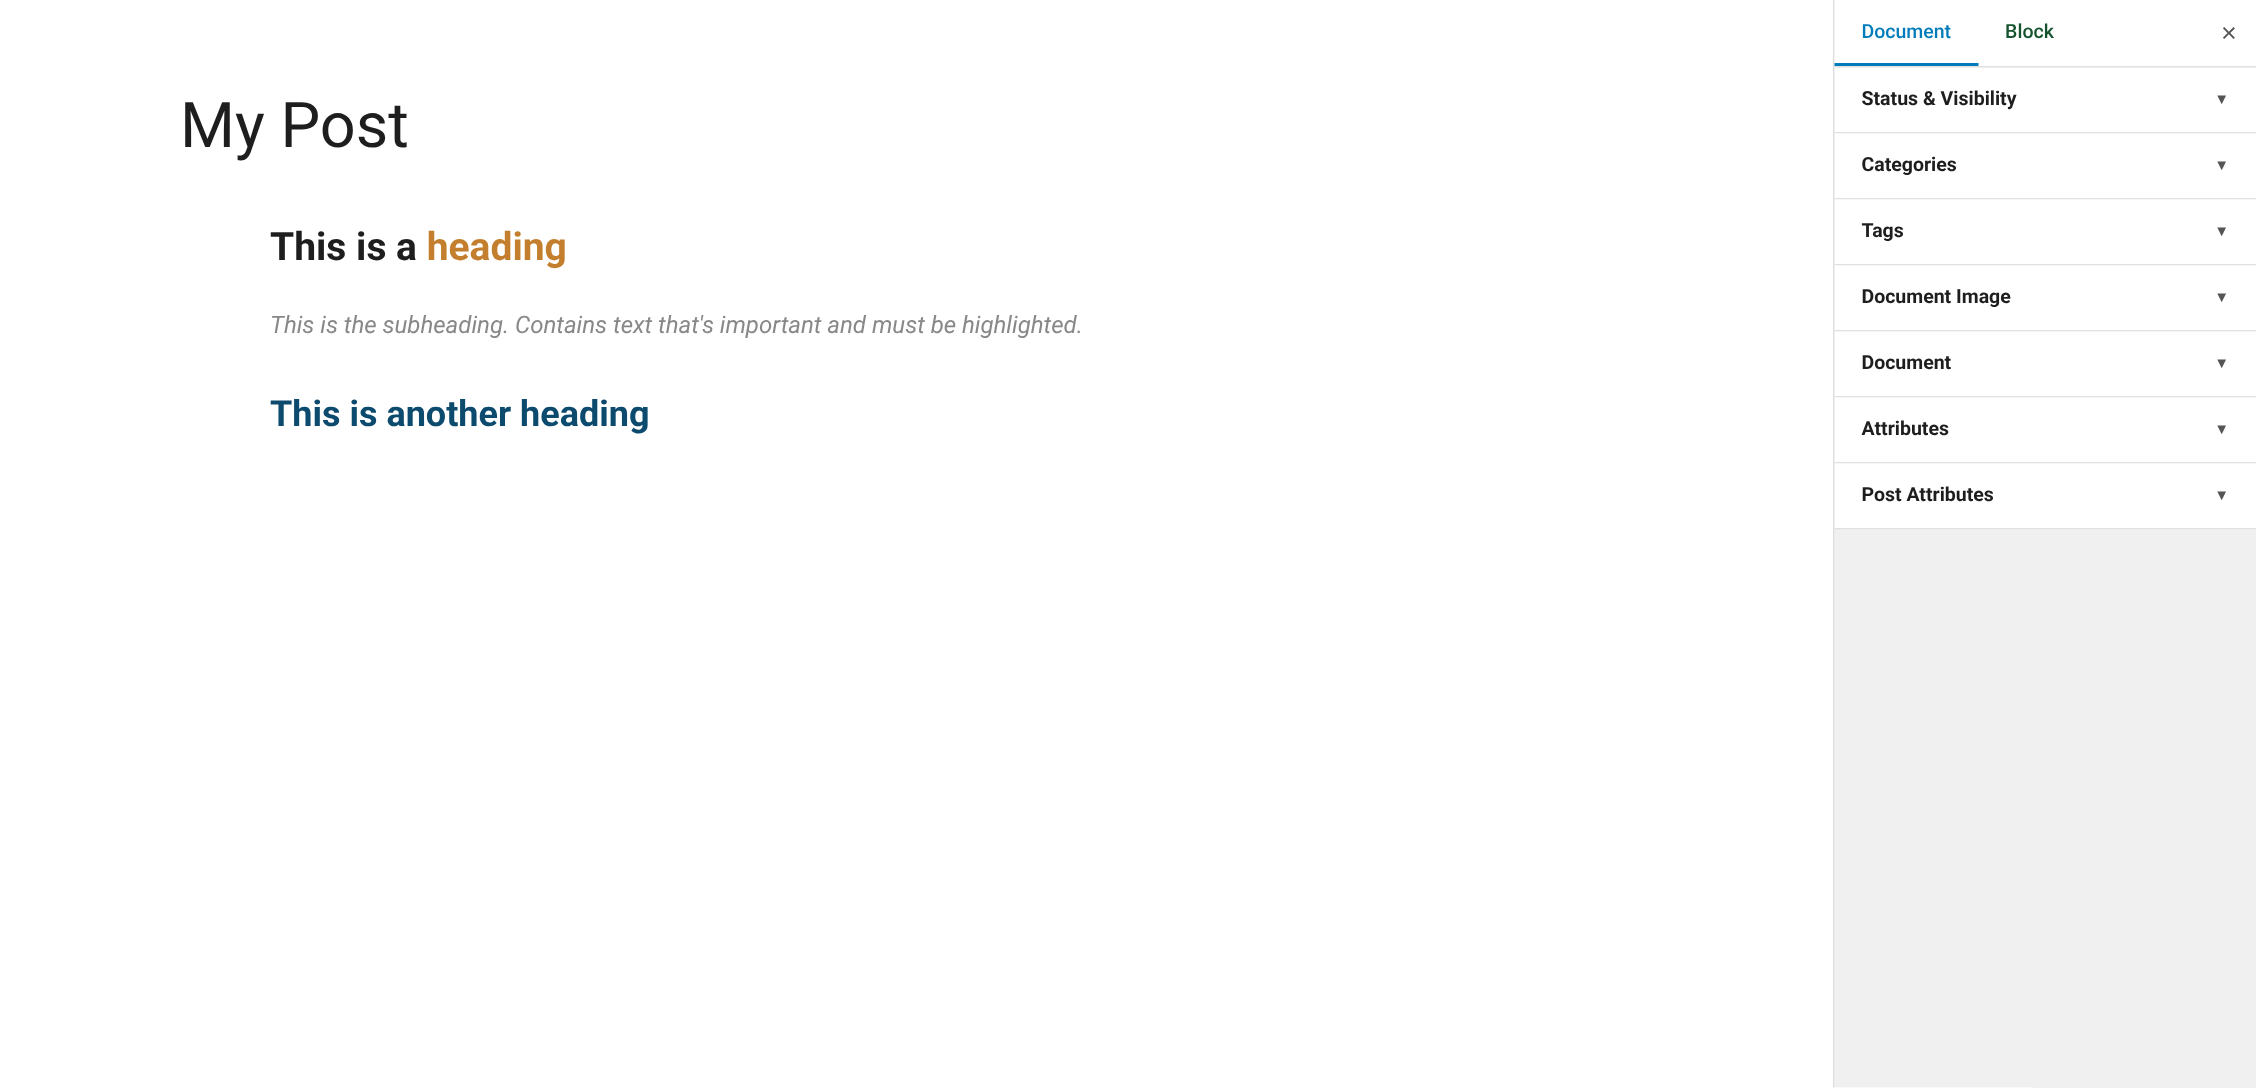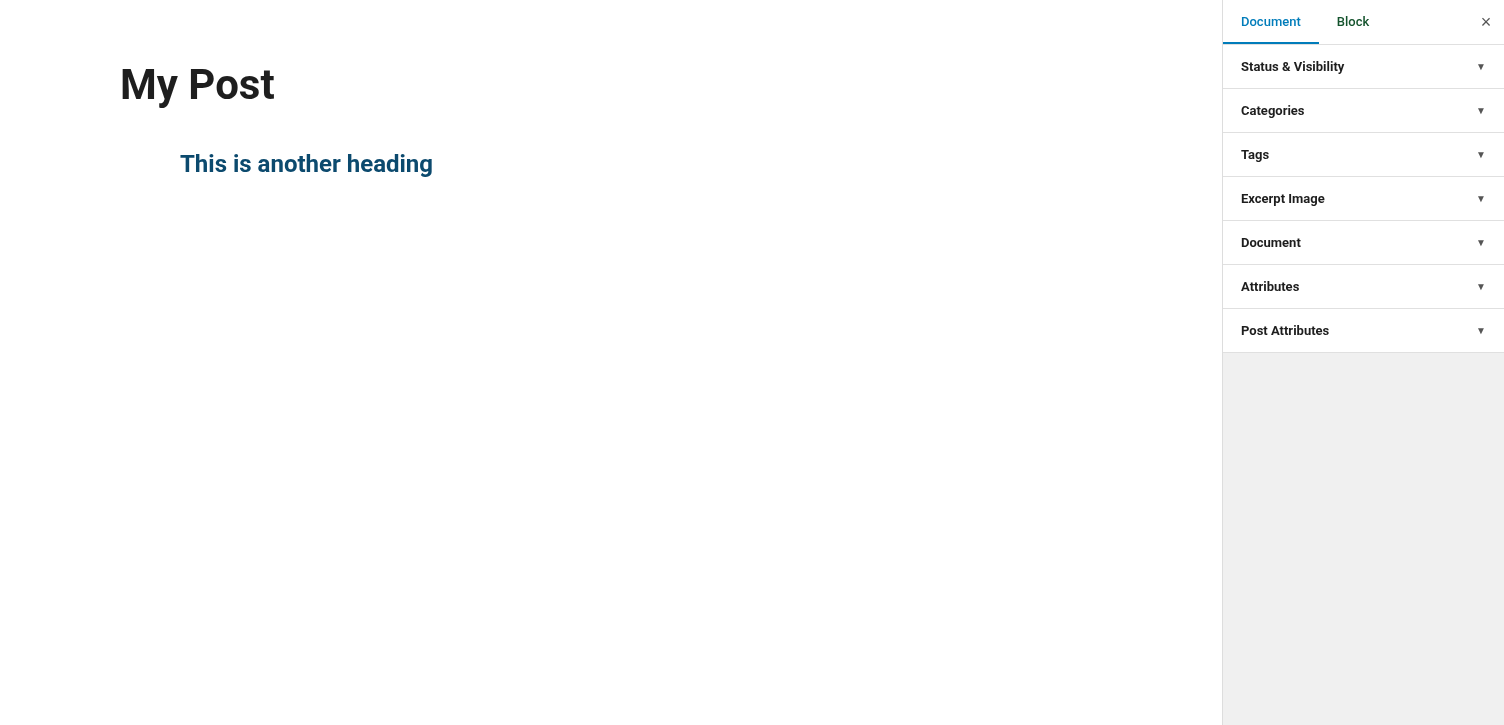--- a/index.html
+++ b/index.html
@@ -20,21 +20,21 @@
     
     .main-content {
       flex: 1;
       background: #fff;
       padding: 60px 120px;
       overflow-y: auto;
     }
 
     .post-title {
       font-size: 42px;
-      font-weight: 700;
+      font-weight: 400;
       color: #1e1e1e;
       margin-bottom: 40px;
       line-height: 1.2;
     }
 
     .content-area {
       padding-left: 60px;
     }
 
     .heading-1 {
@@ -153,21 +153,25 @@
       background: #f0f0f0;
     }
   </style>
 </head>
 <body>
 
 <div class="main-content">
   <h1 class="post-title">My Post</h1>
 
   <div class="content-area">
-
+    <h2 class="heading-1">
+      <span>This is a </span><span class="highlight">heading</span>
+    </h2>
+
+    <p class="subheading">This is the subheading. Contains text that's important and must be highlighted.</p>
 
     <h2 class="heading-2">This is another heading</h2>
 
   </div>
 </div>
 
 <aside class="sidebar">
   <div class="sidebar-header">
     <div class="sidebar-tab active">
       <span>Document</span>
@@ -188,21 +192,21 @@
       </div>
       <div class="sidebar-panel-item">
         <span class="panel-label">Categories</span>
         <span class="chevron-icon">▼</span>
       </div>
       <div class="sidebar-panel-item">
         <span class="panel-label">Tags</span>
         <span class="chevron-icon">▼</span>
       </div>
       <div class="sidebar-panel-item">
-        <span class="panel-label">Excerpt Image</span>
+        <span class="panel-label">Document Image</span>
         <span class="chevron-icon">▼</span>
       </div>
       <div class="sidebar-panel-item">
         <span class="panel-label">Document</span>
         <span class="chevron-icon">▼</span>
       </div>
       <div class="sidebar-panel-item">
         <span class="panel-label">Attributes</span>
         <span class="chevron-icon">▼</span>
       </div>

